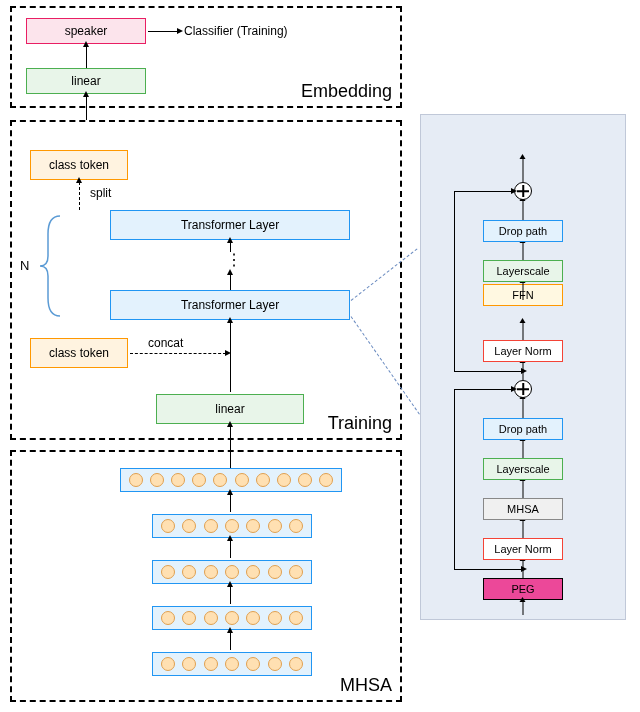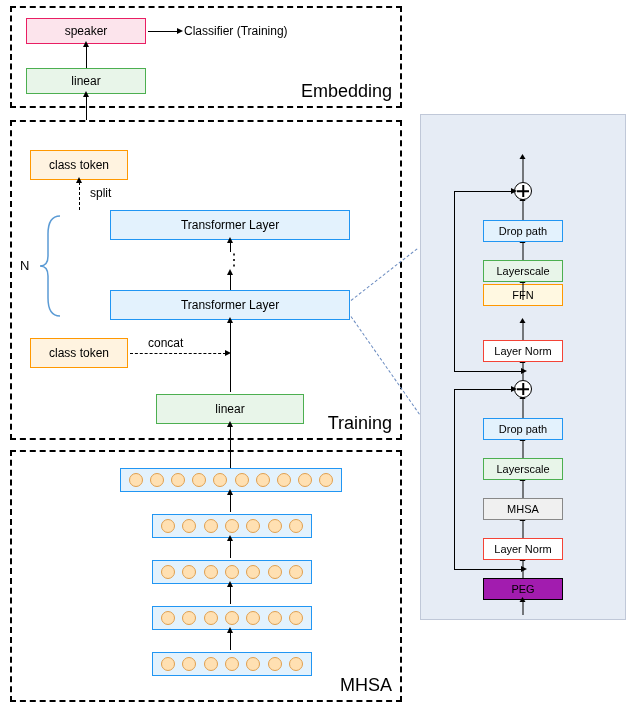--- a/index.html
+++ b/index.html
@@ -24,21 +24,21 @@
 .dashed-arrow-v.u::after{content:"";position:absolute;top:-5px;left:-4px;border-left:3.5px solid transparent;border-right:3.5px solid transparent;border-bottom:6px solid #000}
 .vdots{position:absolute;font-size:16px;letter-spacing:0}
 .brace-n{position:absolute;font-size:13px;color:#000}
 .detail-panel{position:absolute;background:#e6ecf5;border:1px solid #c0c8d8}
 .mini{position:absolute;display:flex;align-items:center;justify-content:center;font-size:11px;left:50%;transform:translateX(-50%);width:80px;height:22px}
 .mini.blue{background:#e3f2fd;border:1px solid #2196f3}
 .mini.green{background:#e8f5e9;border:1px solid #4caf50}
 .mini.orange{background:#fff8e1;border:1px solid #ff9800}
 .mini.red{background:#fff;border:1px solid #f44336}
 .mini.grey{background:#f0f0f0;border:1px solid #888}
-.mini.white{background:#a21caf;border:1px solid #000}
+.mini.white{background:#ec4899;border:1px solid #000}
 .oplus{position:absolute;width:18px;height:18px;border:1.5px solid #000;border-radius:50%;left:50%;transform:translateX(-50%);background:#fff}
 .oplus::before,.oplus::after{content:"";position:absolute;background:#000}
 .oplus::before{left:50%;top:2px;bottom:2px;width:1.5px;transform:translateX(-50%)}
 .oplus::after{top:50%;left:2px;right:2px;height:1.5px;transform:translateY(-50%)}
 .mini-arrow{position:absolute;width:1px;background:#000;left:50%;transform:translateX(-50%)}
 .mini-arrow::after{content:"";position:absolute;top:-4px;left:-3px;border-left:3px solid transparent;border-right:3px solid transparent;border-bottom:5px solid #000}
 .skip{position:absolute;border-left:1.5px solid #000}
 .skip-h{position:absolute;border-top:1.5px solid #000}
 .skip-h::after{content:"";position:absolute;right:-5px;top:-4px;border-top:3.5px solid transparent;border-bottom:3.5px solid transparent;border-left:6px solid #000}
 .callout{position:absolute;border-top:1px dashed #6a8bc0}

